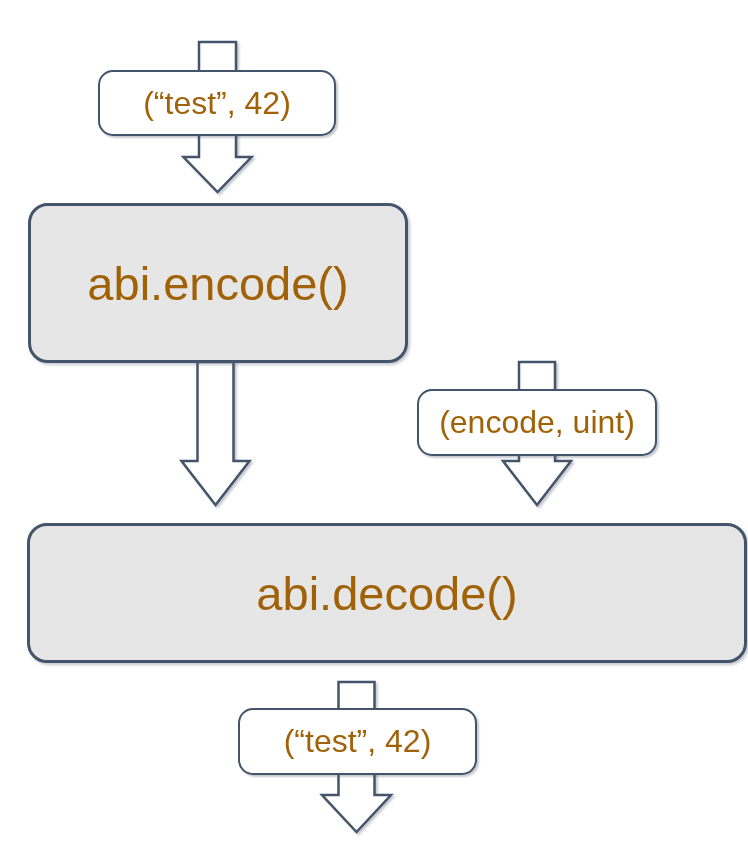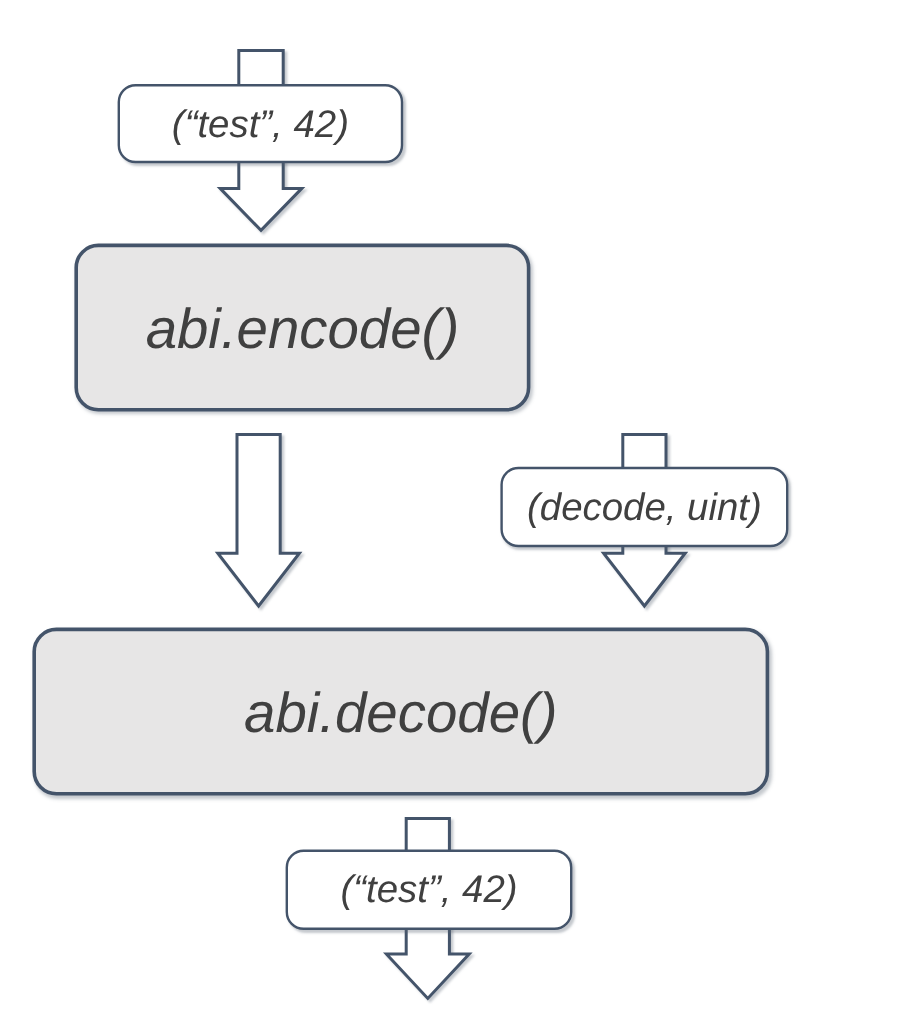--- a/index.html
+++ b/index.html
@@ -30,45 +30,44 @@
     stroke-linejoin: miter;
     filter: drop-shadow(2px 2px 1px rgba(90, 100, 115, 0.35));
   }
   .node {
     position: absolute;
     z-index: 2;
     box-sizing: border-box;
     display: flex;
     align-items: center;
     justify-content: center;
-    color: #404040;
+    color: #a16207;
     text-align: right;
     white-space: nowrap;
-    font-style: italic;
   }
   .pill {
     background: #ffffff;
     border: 2.5px solid #44546A;
     border-radius: 15px;
     font-size: 32px;
     box-shadow: 2px 2px 2px rgba(90, 100, 115, 0.35);
   }
   .proc {
     background: #E7E6E6;
     border: 3px solid #44546A;
     border-radius: 20px;
     font-size: 47px;
     box-shadow: 2px 2px 3px rgba(90, 100, 115, 0.35);
   }
   
   #label-input  { left: 98px;  top: 70px;  width: 238px; height: 66px; }
-  #box-encode   { left: 28px;  top: 203px; width: 380px; height: 140px; margin-left: 34px; }
+  #box-encode   { left: 28px;  top: 203px; width: 380px; height: 160px; }
   #label-bytes  { left: 98px;  top: 389px; width: 236px; height: 66px; }
   #label-types  { left: 417px; top: 389px; width: 240px; height: 67px; }
-  #box-decode   { left: 27px;  top: 523px; width: 614px; height: 140px; }
+  #box-decode   { left: 27px;  top: 523px; width: 720px; height: 140px; }
   #label-output { left: 238px; top: 708px; width: 239px; height: 67px; }
 </style>
 </head>
 <body>
 
 <div class="canvas">
 
   <svg class="arrow-layer" viewBox="0 0 748 860" xmlns="http://www.w3.org/2000/svg">
 
     <polygon points="199,42 199,157 183.5,157 217.5,192 251.5,157 236,157 236,42"></polygon>
@@ -78,19 +77,19 @@
     <polygon points="519,362 519,461 503,461 537,505 571,461 555,461 555,362"></polygon>
 
     <polygon points="338.5,682 338.5,795 322,795 356.5,832 391,795 374.5,795 374.5,682"></polygon>
   </svg>
 
   <div id="label-input" class="node pill">(“test”, 42)</div>
 
   <div id="box-encode" class="node proc">abi.encode()</div>
 
 
-  <div id="label-types" class="node pill">(decode, uint)</div>
+  <div id="label-types" class="node pill">(encode, uint)</div>
 
   <div id="box-decode" class="node proc">abi.decode()</div>
 
   <div id="label-output" class="node pill">(“test”, 42)</div>
 
 </div>
 
 </body></html>

